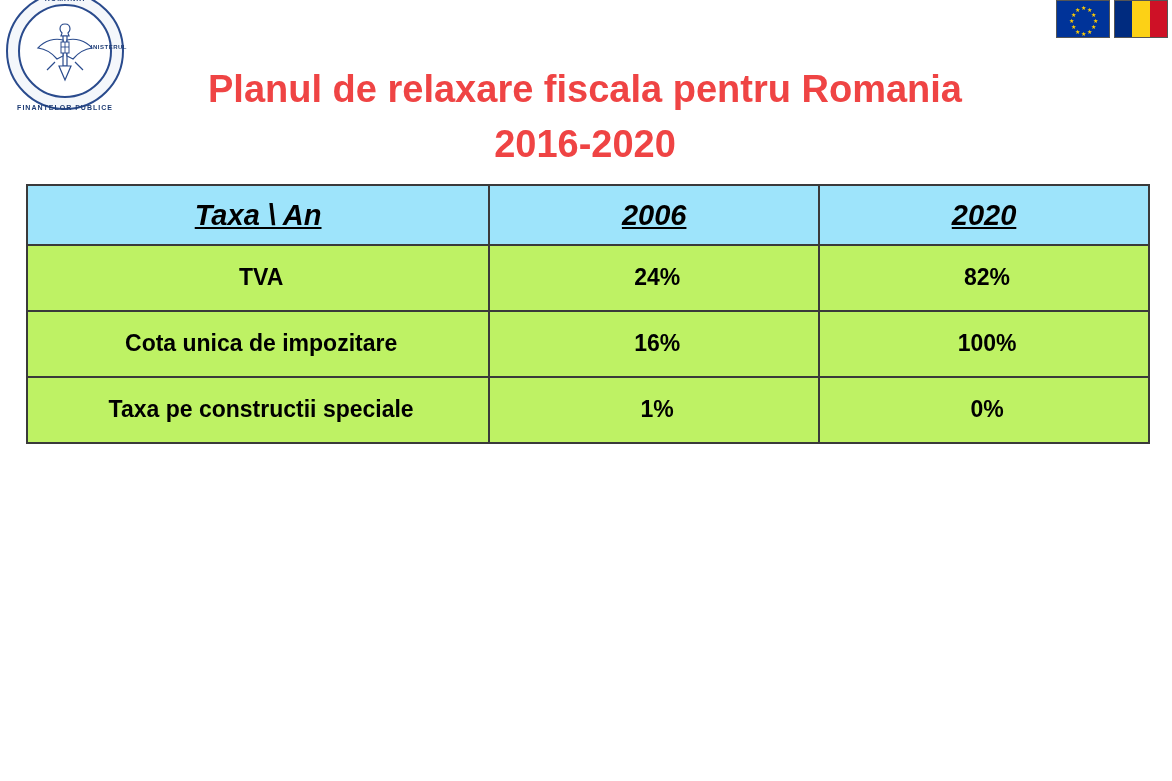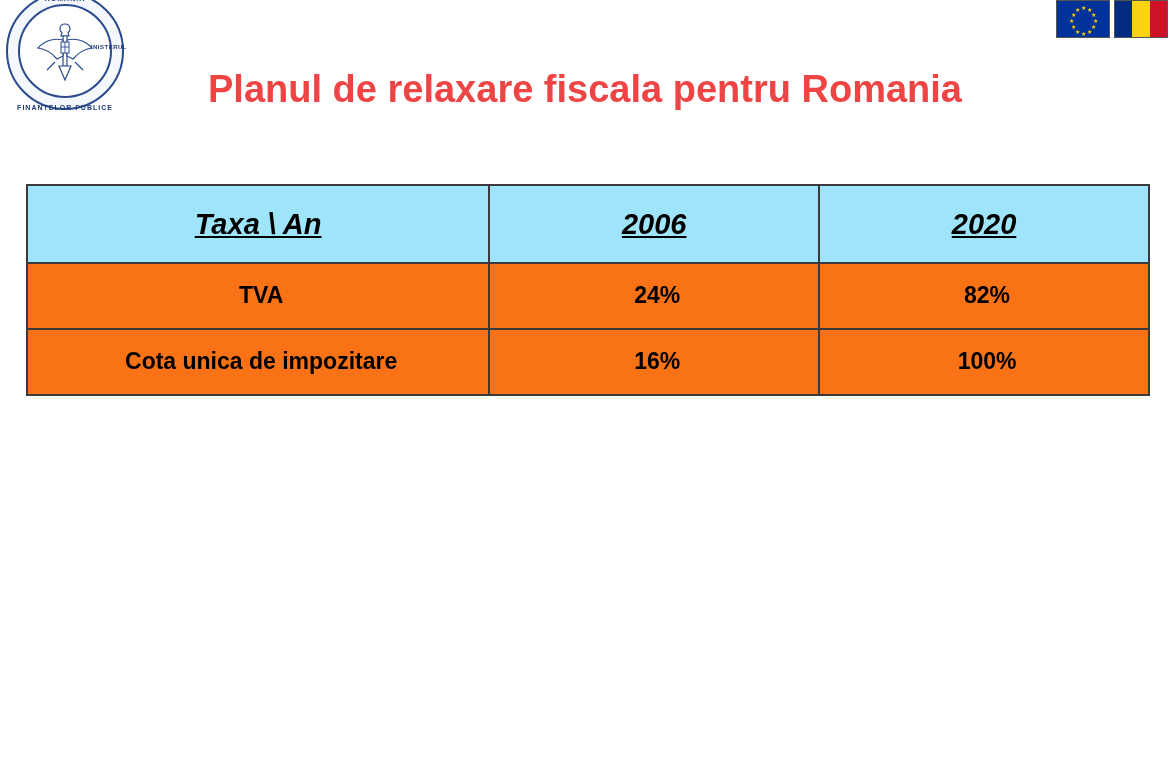--- a/index.html
+++ b/index.html
@@ -140,27 +140,27 @@
     font-weight: bold;
     padding: 6px 8px;
     box-sizing: border-box;
   }
   table.fiscal thead th {
     background: #9ee4fb;
     font-size: 29px;
     font-style: italic;
     font-weight: bold;
     text-decoration: underline;
-    height: 78px;
+    height: 60px;
     padding: 4px 8px;
   }
   table.fiscal tbody td {
     font-size: 23px;
     height: 66px;
-    background: #f97316;
+    background: #bef264;
     line-height: 1.28;
     padding-left: 14px;
   }
   col.c1 { width: 41.2%; }
   col.c2 { width: 29.4%; }
   col.c3 { width: 29.4%; }
 
   td.two-line { line-height: 1.65; }
 </style>
 </head>
@@ -205,20 +205,21 @@
   </div>
   <div class="flag flag-ro">
     <div class="band band-blue"></div>
     <div class="band band-yellow"></div>
     <div class="band band-red"></div>
   </div>
 </div>
 
 <div class="title">
   <div>Planul de relaxare fiscala pentru Romania</div>
+  <div>2016-2020</div>
 </div>
 
 <div class="table-wrap">
   <table class="fiscal">
     <colgroup>
       <col class="c1">
         <col class="c2">
         <col class="c3">
     </colgroup>
     <thead>
@@ -232,15 +233,20 @@
       <tr>
         <td>TVA</td>
         <td>24%</td>
         <td>82%</td>
       </tr>
       <tr>
         <td>Cota unica de impozitare</td>
         <td>16%</td>
         <td>100%</td>
       </tr>
+      <tr>
+        <td>Taxa pe constructii speciale</td>
+        <td>1%</td>
+        <td>0%</td>
+      </tr>
     </tbody>
   </table>
 </div>
 
 </body></html>

